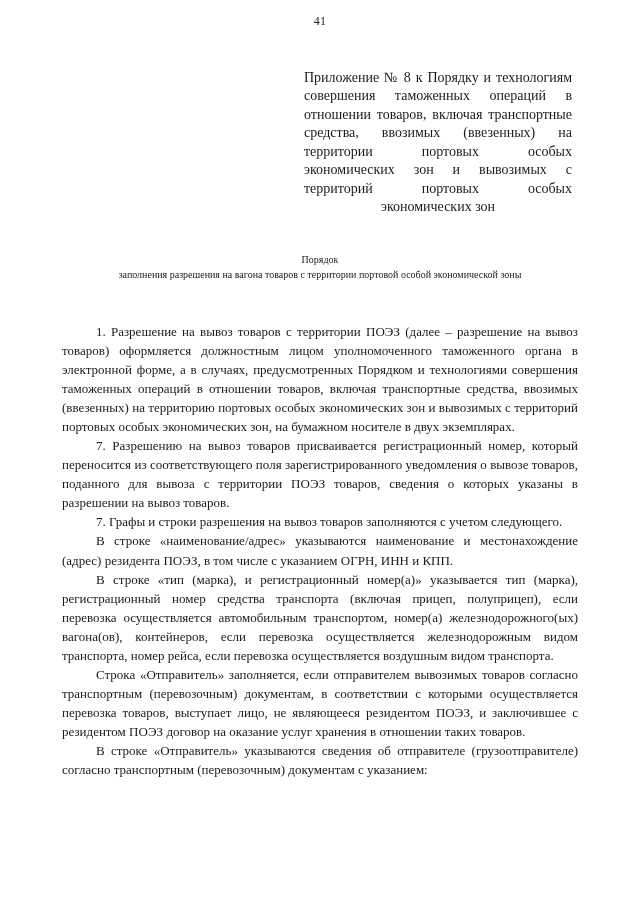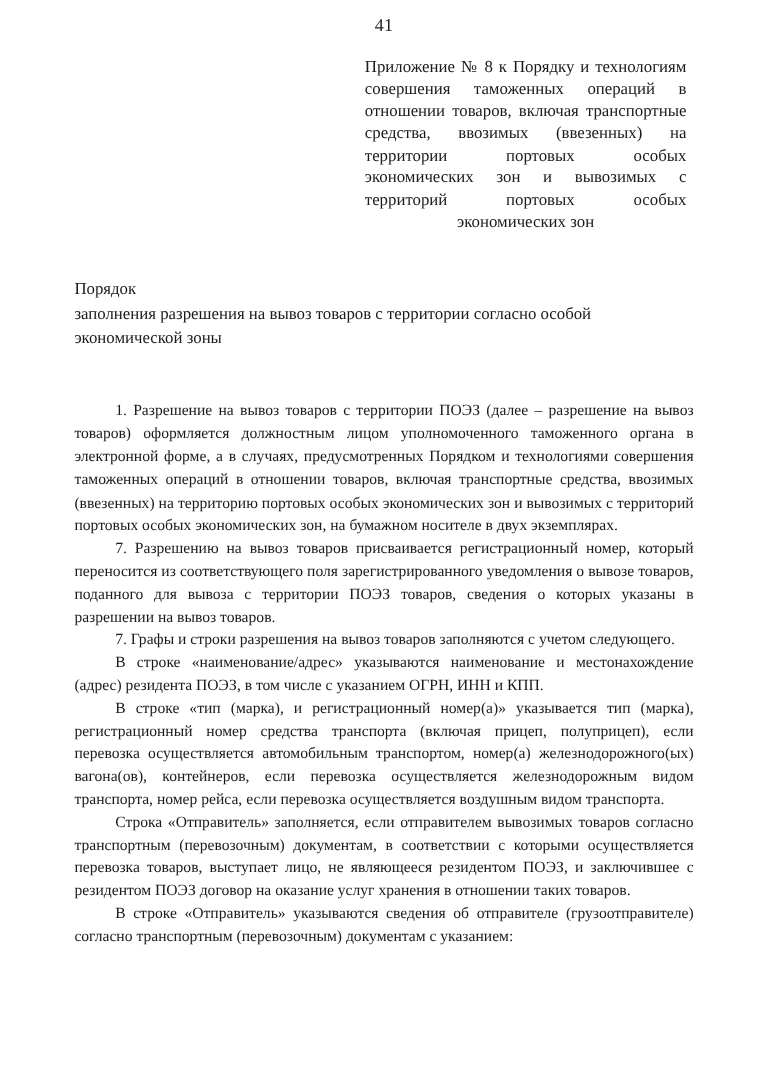--- a/index.html
+++ b/index.html
@@ -17,43 +17,43 @@
   }
   .page {
     width: 640px;
     height: 905px;
     box-sizing: border-box;
     padding: 14px 62px 0 62px;
     position: relative;
   }
   .page-number {
     text-align: center;
-    font-size: 15px;
+    font-size: 12px;
     color: #222;
-    margin-bottom: 17px;
+    margin-bottom: 40px;
     letter-spacing: 0.2px;
   }
   .appendix-block {
     width: 268px;
     margin-left: auto;
     margin-right: 6px;
     font-size: 14px;
     line-height: 1.32;
     text-align: justify;
     text-align-last: center;
     color: #1a1a1a;
   }
   .appendix-block p {
     margin: 0;
     text-indent: 0;
   }
   .title-block {
     margin-top: 36px;
-    text-align: left;
-    font-size: 14px;
+    text-align: center;
+    font-size: 10px;
     line-height: 1.42;
   }
   .title-line-1 {
     margin-bottom: 1px;
   }
   .body-text {
     margin-top: 40px;
     font-size: 13px;
     line-height: 1.465;
     text-align: justify;
@@ -72,21 +72,21 @@
 <div class="page">
 
   <div class="page-number">41</div>
 
   <div class="appendix-block">
     <p>Приложение № 8 к Порядку и технологиям совершения таможенных операций в отношении товаров, включая транспортные средства, ввозимых (ввезенных) на территории портовых особых экономических зон и вывозимых с территорий портовых особых экономических зон</p>
   </div>
 
   <div class="title-block">
     <div class="title-line-1">Порядок</div>
-    <div class="title-line-2">заполнения разрешения на вывоз товаров с территории согласно особой экономической зоны</div>
+    <div class="title-line-2">заполнения разрешения на вагона товаров с территории портовой особой экономической зоны</div>
   </div>
 
   <div class="body-text">
     <p>1. Разрешение на вывоз товаров с территории ПОЭЗ (далее – разрешение на вывоз товаров) оформляется должностным лицом уполномоченного таможенного органа в электронной форме, а в случаях, предусмотренных Порядком и технологиями совершения таможенных операций в отношении товаров, включая транспортные средства, ввозимых (ввезенных) на территорию портовых особых экономических зон и вывозимых с территорий портовых особых экономических зон, на бумажном носителе в двух экземплярах.</p>
     <p>7. Разрешению на вывоз товаров присваивается регистрационный номер, который переносится из соответствующего поля зарегистрированного уведомления о вывозе товаров, поданного для вывоза с территории ПОЭЗ товаров, сведения о которых указаны в разрешении на вывоз товаров.</p>
     <p>7. Графы и строки разрешения на вывоз товаров заполняются с учетом следующего.</p>
     <p>В строке «наименование/адрес» указываются наименование и местонахождение (адрес) резидента ПОЭЗ, в том числе с указанием ОГРН, ИНН и КПП.</p>
     <p>В строке «тип (марка), и регистрационный номер(а)» указывается тип (марка), регистрационный номер средства транспорта (включая прицеп, полуприцеп), если перевозка осуществляется автомобильным транспортом, номер(а) железнодорожного(ых) вагона(ов), контейнеров, если перевозка осуществляется железнодорожным видом транспорта, номер рейса, если перевозка осуществляется воздушным видом транспорта.</p>
     <p>Строка «Отправитель» заполняется, если отправителем вывозимых товаров согласно транспортным (перевозочным) документам, в соответствии с которыми осуществляется перевозка товаров, выступает лицо, не являющееся резидентом ПОЭЗ, и заключившее с резидентом ПОЭЗ договор на оказание услуг хранения в отношении таких товаров.</p>
     <p>В строке «Отправитель» указываются сведения об отправителе (грузоотправителе) согласно транспортным (перевозочным) документам с указанием:</p>

